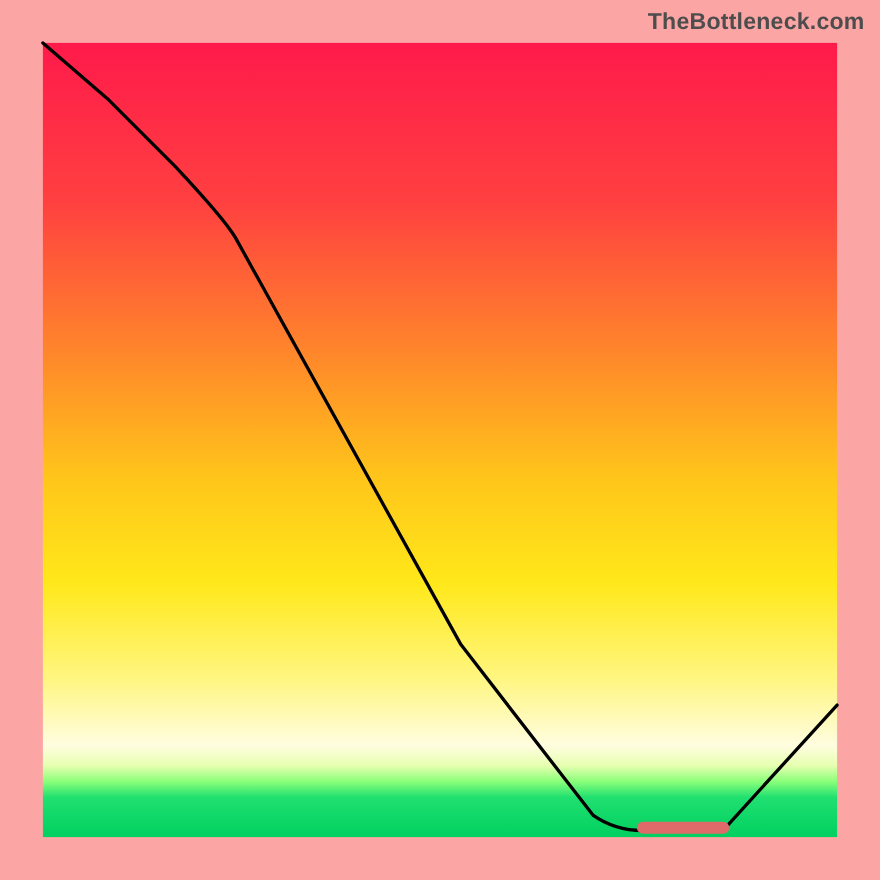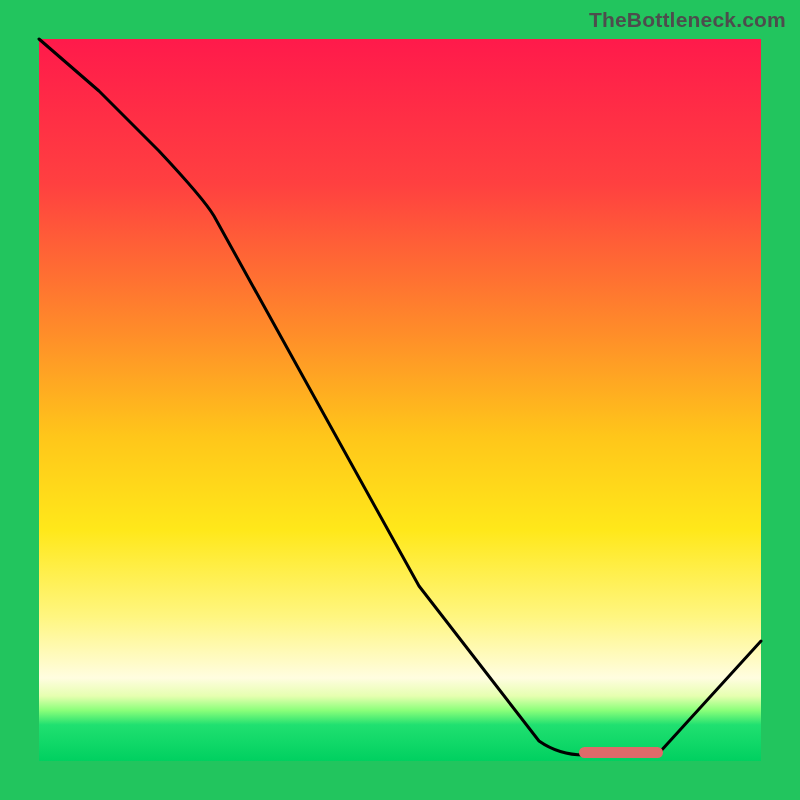--- a/index.html
+++ b/index.html
@@ -8,21 +8,21 @@
     width: 800px;
     height: 800px;
     background: #000;
     overflow: hidden;
     font-family: Arial, Helvetica, sans-serif;
   }
   .frame {
     position: relative;
     width: 800px;
     height: 800px;
-    background: #22c55e;
+    background: #fca5a5;
   }
   .plot-area {
     position: absolute;
     left: 39px;
     top: 39px;
     width: 722px;
     height: 722px;
     
     background: linear-gradient(
       to bottom,

